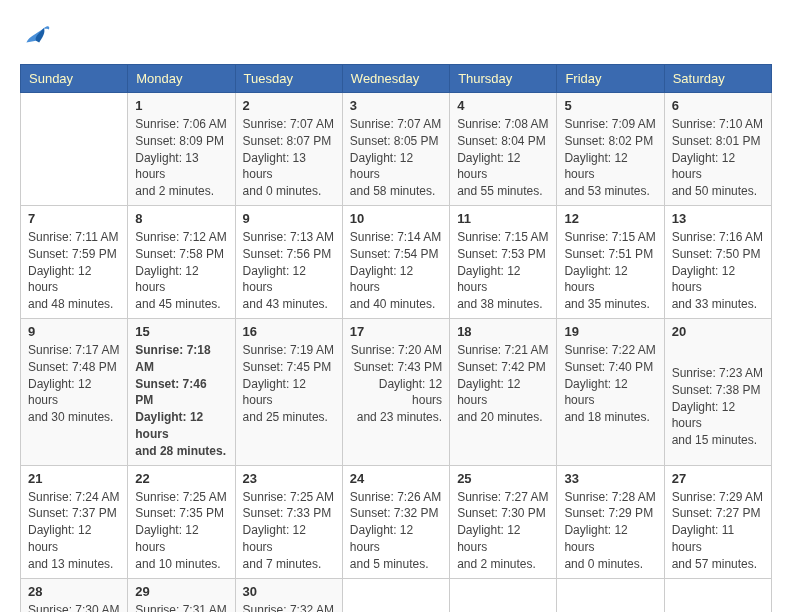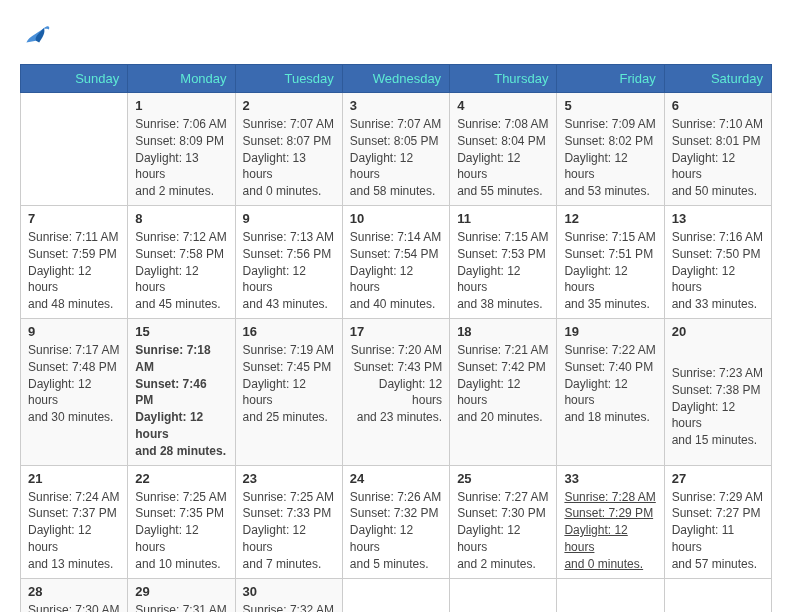--- a/index.html
+++ b/index.html
@@ -42,23 +42,23 @@
       font-size: 14px;
       color: #555;
     }
     table {
       width: 100%;
       border-collapse: collapse;
       font-size: 11px;
     }
     thead tr th {
       background-color: #3a6ab0;
-      color: #5eead4;
+      color: #fef9c3;
       padding: 6px 8px;
-      text-align: right;
+      text-align: left;
       font-size: 13px;
       font-weight: normal;
       border: 1px solid #2e5a9a;
     }
     tbody tr td {
       border: 1px solid #ccc;
       padding: 5px 7px;
       vertical-align: top;
       width: 14.28%;
       min-height: 80px;
@@ -290,21 +290,21 @@
         </td>
         <td>
           <div class="day-num">25</div>
           <div class="day-info" style="white-space: pre-line;">Sunrise: 7:27 AM
 Sunset: 7:30 PM
 Daylight: 12 hours
 and 2 minutes.</div>
         </td>
         <td>
           <div class="day-num">33</div>
-          <div class="day-info" style="white-space: pre-line; text-decoration: underline;">Sunrise: 7:28 AM
+          <div class="day-info" style="white-space: pre-line;">Sunrise: 7:28 AM
 Sunset: 7:29 PM
 Daylight: 12 hours
 and 0 minutes.</div>
         </td>
         <td>
           <div class="day-num">27</div>
           <div class="day-info" style="white-space: pre-line;">Sunrise: 7:29 AM
 Sunset: 7:27 PM
 Daylight: 11 hours
 and 57 minutes.</div>

